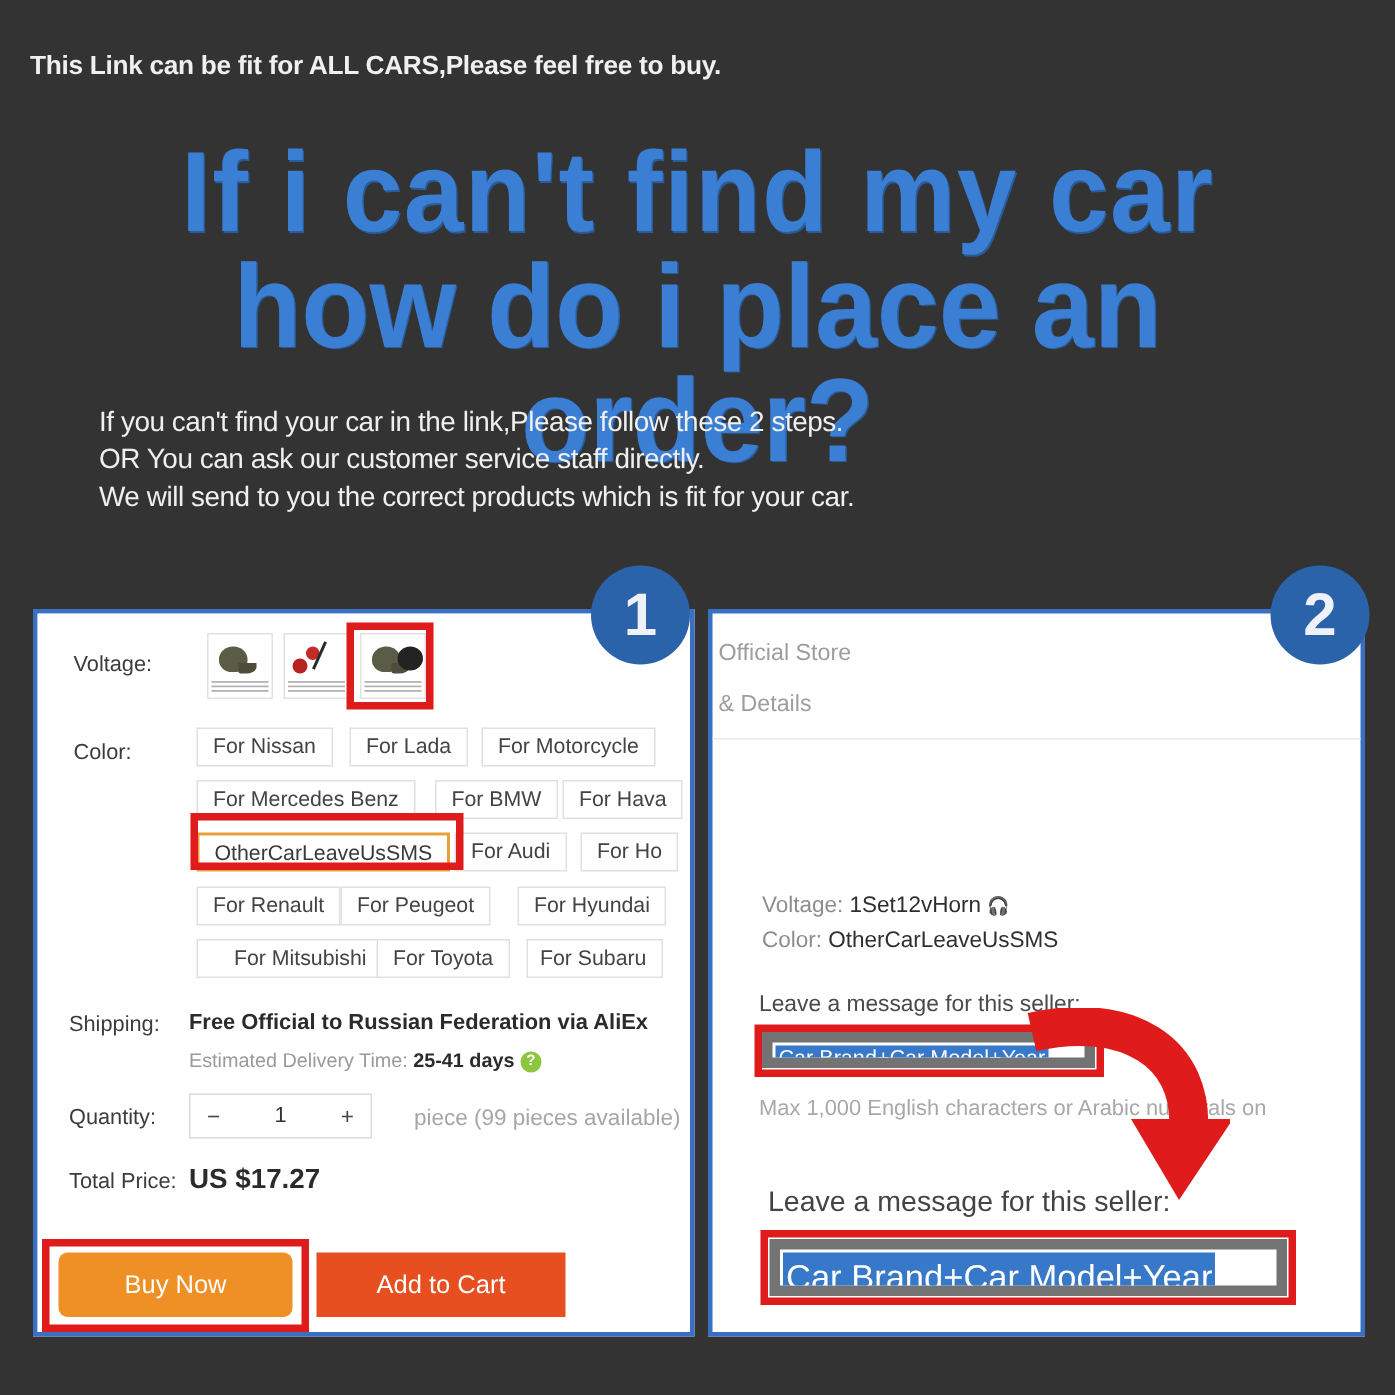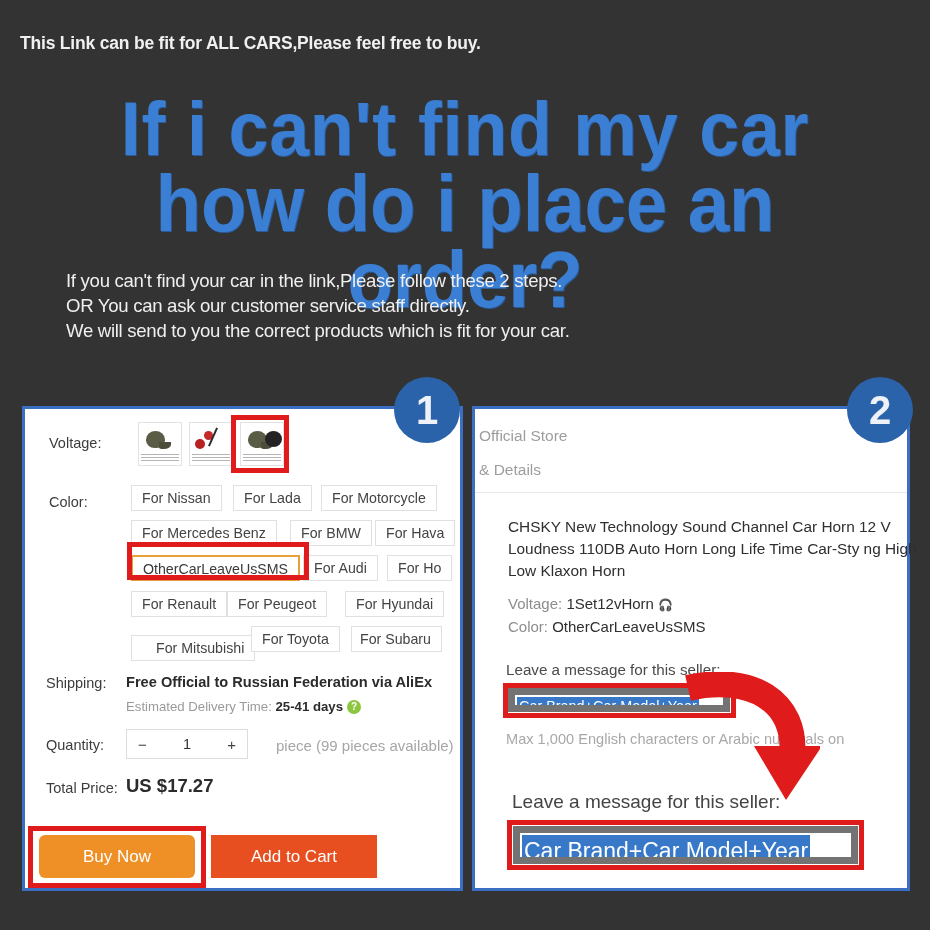--- a/index.html
+++ b/index.html
@@ -248,21 +248,21 @@
       <div class="chip" style="left:350px; top:111px;">For Hava</div>
 
       <div class="chip selected" style="left:106px; top:146px;">OtherCarLeaveUsSMS</div>
       <div class="chip" style="left:278px; top:146px;">For Audi</div>
       <div class="chip" style="left:362px; top:146px;">For Ho</div>
 
       <div class="chip" style="left:106px; top:182px;">For Renault</div>
       <div class="chip" style="left:202px; top:182px;">For Peugeot</div>
       <div class="chip" style="left:320px; top:182px;">For Hyundai</div>
 
-      <div class="chip" style="left:106px; top:226px;padding-left:24px;">For Mitsubishi</div>
+      <div class="chip" style="left:106px; top:217px;padding-left:24px;">For Mitsubishi</div>
       <div class="chip" style="left:226px; top:217px;">For Toyota</div>
       <div class="chip" style="left:326px; top:217px;padding-left:8px;">For Subaru</div>
     </div>
   </div>
 
   <div class="row-label" style="left:46px; top:675px; font-size:14.5px;">Shipping:</div>
   <div class="ship-bold" style="left:126px; top:674px;">Free Official to Russian Federation via AliEx</div>
   <div class="ship-sub" style="left:126px; top:699px;">
     <span>Estimated Delivery Time:</span>
     <b>25-41  days</b><span class="qmark">?</span>
@@ -280,21 +280,20 @@
   <div class="total-price">US $17.27</div>
 
   <div class="btn" id="btn-buy">Buy Now</div>
   <div class="btn" id="btn-cart">Add to Cart</div>
 
   <div class="panel" id="panel-right"></div>
 
   <div class="rp-store">Official Store</div>
   <div class="rp-tabs">&amp; Details</div>
   <div class="rp-divider"></div>
-  <div class="rp-title">CHSKY New Technology Sound Channel Car Horn 12 V Loudness 110DB Auto Horn Long Life Time Car-Sty ng High Low Klaxon Horn</div>
 
   <div class="rp-attr" style="top:595px;">
     <span class="k">Voltage:</span>
     <span class="v">1Set12vHorn</span>
     <span class="emoji">🎧</span>
   </div>
   <div class="rp-attr" style="top:618px;">
     <span class="k">Color:</span>
     <span class="v">OtherCarLeaveUsSMS</span>
   </div>

